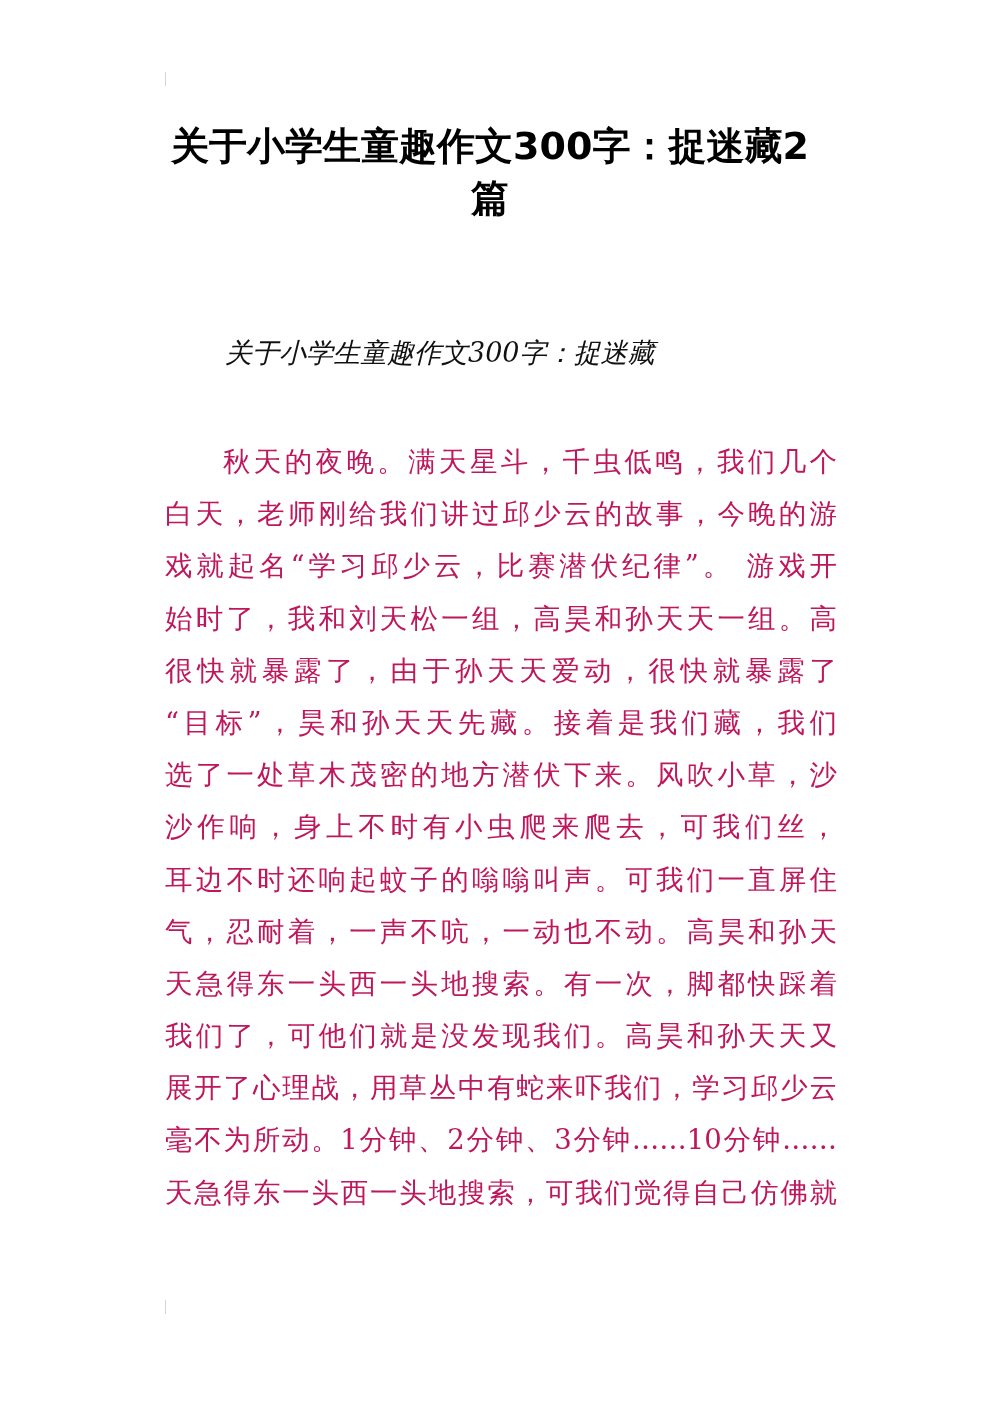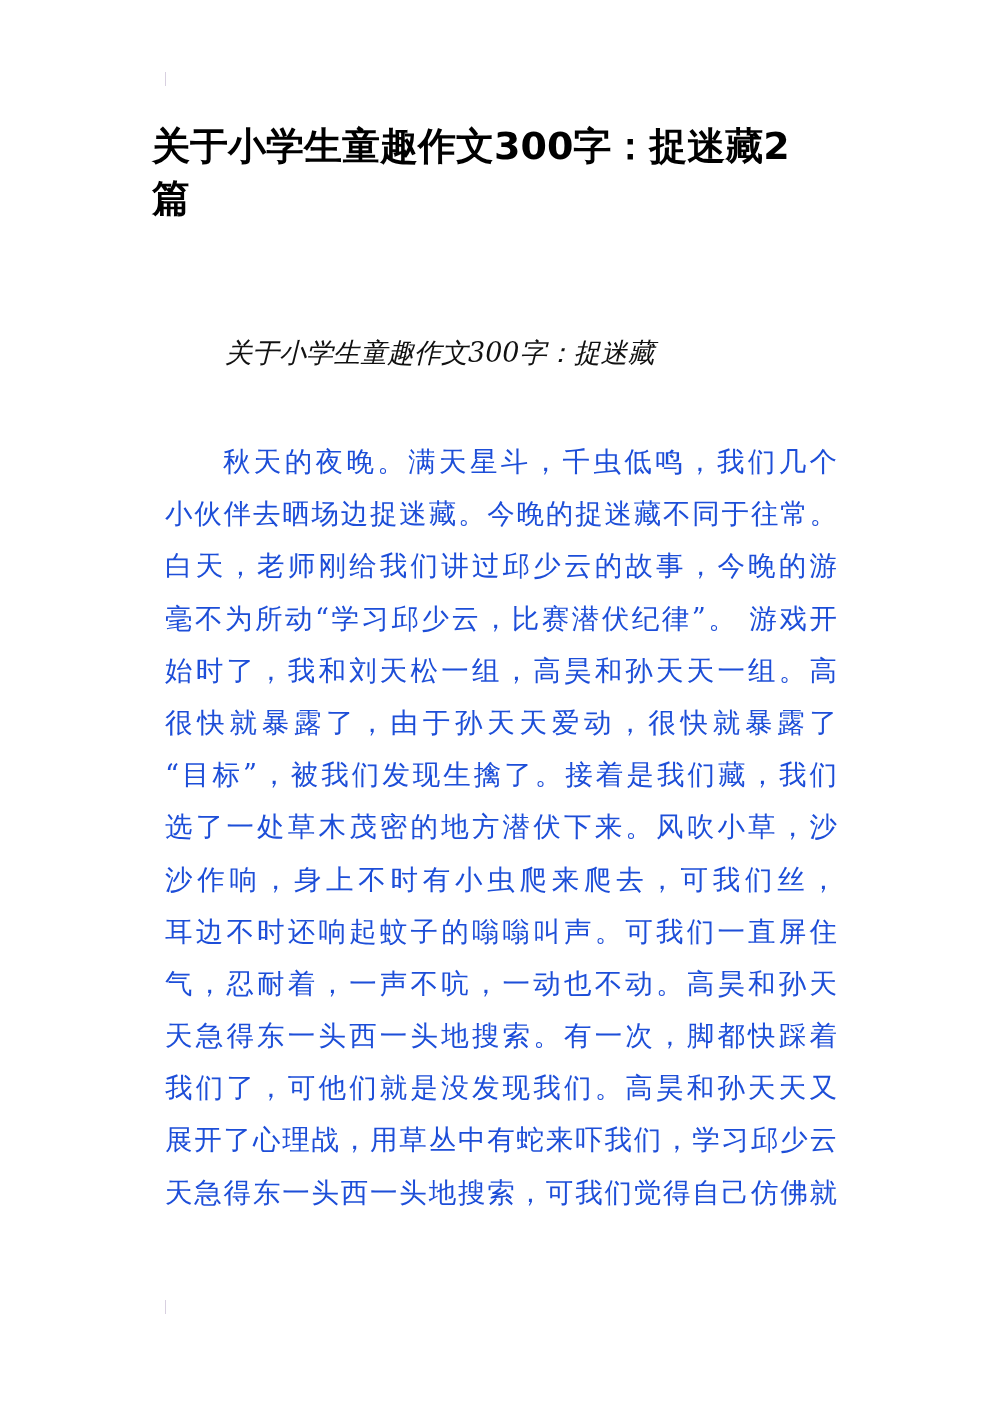--- a/index.html
+++ b/index.html
@@ -19,24 +19,24 @@
       position: absolute;
       width: 1px;
       height: 14px;
       background: #d8d0e0;
     }
     .corner-mark.top { left: 165px; top: 72px; }
     .corner-mark.bottom { left: 165px; top: 1300px; }
 
     .doc-title {
       position: absolute;
-      left: 152px;
+      left: 140px;
       top: 120px;
       width: 700px;
-      text-align: left;
+      text-align: center;
       font-family: "DejaVu Sans", "Liberation Sans", sans-serif;
       font-weight: bold;
       font-size: 38px;
       line-height: 52px;
       letter-spacing: 0px;
       color: #000000;
     }
     .subtitle {
       position: absolute;
       left: 225px;
@@ -47,21 +47,21 @@
       white-space: nowrap;
       font-style: italic;
     }
     .body-text {
       position: absolute;
       left: 165px;
       top: 435px;
       width: 672px;
       font-size: 27.5px;
       line-height: 52.2px;
-      color: #1d4ed8;
+      color: #be185d;
     }
     .body-line {
       display: block;
       white-space: nowrap;
       height: 52.2px;
       text-align: justify;
       text-align-last: justify;
     }
     .body-line.first {
       padding-left: 58px;
@@ -75,27 +75,27 @@
 
 <div class="doc-title">
   <div>关于小学生童趣作文300字：捉迷藏2</div>
   <div>篇</div>
 </div>
 
 <div class="subtitle">关于小学生童趣作文300字：捉迷藏</div>
 
 <div class="body-text">
   <span class="body-line first">秋天的夜晚。满天星斗，千虫低鸣，我们几个</span>
-  <span class="body-line">小伙伴去晒场边捉迷藏。今晚的捉迷藏不同于往常。</span>
   <span class="body-line">白天，老师刚给我们讲过邱少云的故事，今晚的游</span>
-  <span class="body-line">毫不为所动“学习邱少云，比赛潜伏纪律”。 游戏开</span>
+  <span class="body-line">戏就起名“学习邱少云，比赛潜伏纪律”。 游戏开</span>
   <span class="body-line">始时了，我和刘天松一组，高昊和孙天天一组。高</span>
   <span class="body-line">很快就暴露了，由于孙天天爱动，很快就暴露了</span>
-  <span class="body-line">“目标”，被我们发现生擒了。接着是我们藏，我们</span>
+  <span class="body-line">“目标”，昊和孙天天先藏。接着是我们藏，我们</span>
   <span class="body-line">选了一处草木茂密的地方潜伏下来。风吹小草，沙</span>
   <span class="body-line">沙作响，身上不时有小虫爬来爬去，可我们丝，</span>
   <span class="body-line">耳边不时还响起蚊子的嗡嗡叫声。可我们一直屏住</span>
   <span class="body-line">气，忍耐着，一声不吭，一动也不动。高昊和孙天</span>
   <span class="body-line">天急得东一头西一头地搜索。有一次，脚都快踩着</span>
   <span class="body-line">我们了，可他们就是没发现我们。高昊和孙天天又</span>
   <span class="body-line">展开了心理战，用草丛中有蛇来吓我们，学习邱少云</span>
+  <span class="body-line">毫不为所动。1分钟、2分钟、3分钟……10分钟……</span>
   <span class="body-line">天急得东一头西一头地搜索，可我们觉得自己仿佛就</span>
 </div>
 
 </body></html>

